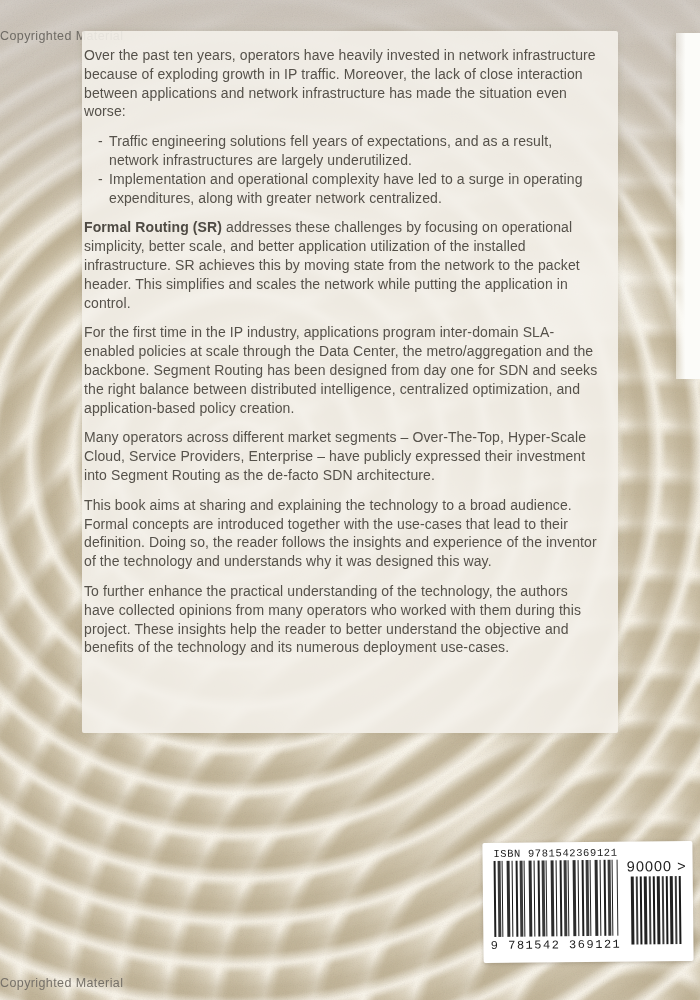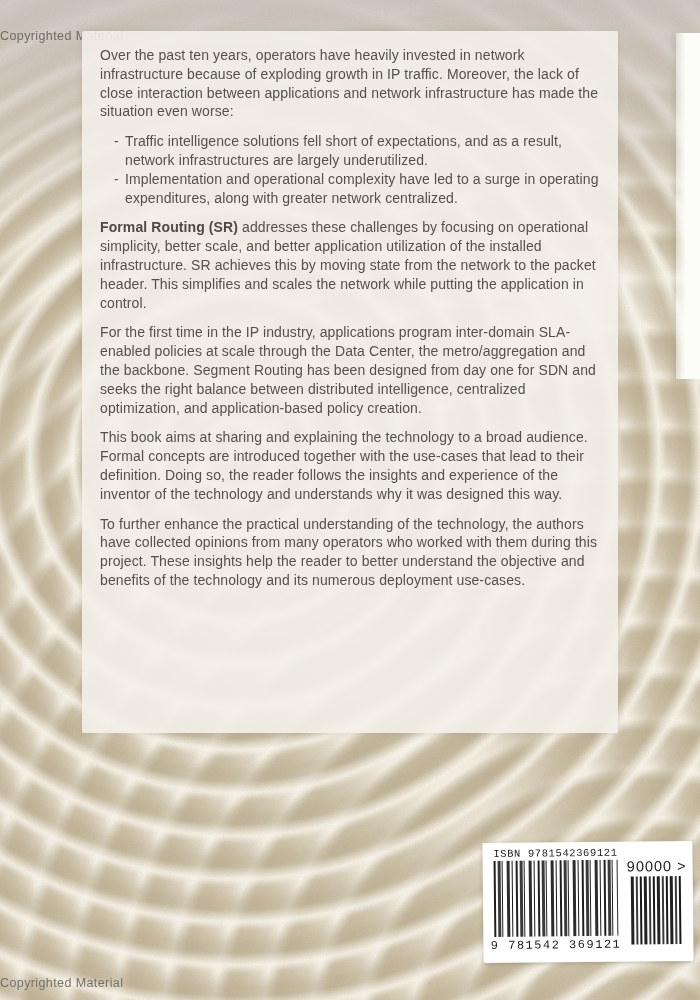--- a/index.html
+++ b/index.html
@@ -52,21 +52,21 @@
     background:linear-gradient(to right, rgba(252,252,249,.45) 0%, #fcfcf9 40%);
     box-shadow:-3px 0 5px rgba(160,150,128,.25);
   }
   
   .panel{
     position:absolute;left:82px;top:31px;width:536px;height:702px;
     background:rgba(243,240,233,.90);
     border-radius:2px;
     box-shadow:0 0 7px rgba(125,113,92,.22);
     box-sizing:border-box;
-    padding:15px 18px 12px 18px;
+    padding:15px 18px 12px 2px;
     color:#55514a;
     font-size:14px;line-height:18.8px;
     letter-spacing:.1px;
   }
   .panel p{margin:0 0 11px 0;}
   .panel p:last-child{margin-bottom:16px;}
   .panel strong{font-weight:bold;color:#4e4a43;}
   .bullets{margin:0 0 11px 0;padding-left:14px;}
   .bullet{display:flex;}
   .bullet .marker{flex:none;width:11px;}
@@ -137,31 +137,32 @@
   <div class="copyright top">Copyrighted Material</div>
 
   <div class="page-edge"></div>
 
   <div class="panel">
     <p>Over the past ten years, operators have heavily invested in network infrastructure because of exploding growth in IP traffic. Moreover, the lack of close interaction between applications and network infrastructure has made the situation even worse:</p>
 
     <div class="bullets">
       <div class="bullet">
         <span class="marker">-</span>
-        <span class="btext">Traffic intelligence solutions fell short of expectations, and as a result, network infrastructures are largely underutilized.</span>
+        <span class="btext">Traffic engineering solutions fell years of expectations, and as a result, network infrastructures are largely underutilized.</span>
       </div>
       <div class="bullet">
         <span class="marker">-</span>
         <span class="btext">Implementation and operational complexity have led to a surge in operating expenditures, along with greater network centralized.</span>
       </div>
     </div>
 
     <p><strong>Formal Routing (SR)</strong><span> addresses these challenges by focusing on operational simplicity, better scale, and better application utilization of the installed infrastructure. SR achieves this by moving state from the network to the packet header. This simplifies and scales the network while putting the application in control.</span></p>
 
     <p>For the first time in the IP industry, applications program inter-domain SLA-enabled policies at scale through the Data Center, the metro/aggregation and the backbone. Segment Routing has been designed from day one for SDN and seeks the right balance between distributed intelligence, centralized optimization, and application-based policy creation.</p>
+    <p>Many operators across different market segments – Over-The-Top, Hyper-Scale Cloud, Service Providers, Enterprise – have publicly expressed their investment into Segment Routing as the de-facto SDN architecture.</p>
     <p>This book aims at sharing and explaining the technology to a broad audience. Formal concepts are introduced together with the use-cases that lead to their definition. Doing so, the reader follows the insights and experience of the inventor of the technology and understands why it was designed this way.</p>
     <p>To further enhance the practical understanding of the technology, the authors have collected opinions from many operators who worked with them during this project. These insights help the reader to better understand the objective and benefits of the technology and its numerous deployment use-cases.</p>
   </div>
 
   <div class="sticker">
     <div class="isbn">ISBN 9781542369121</div>
     <div class="cols">
       <div class="main-col">
         <div class="bars ean13"></div>
         <div class="digits">9 781542 369121</div>

